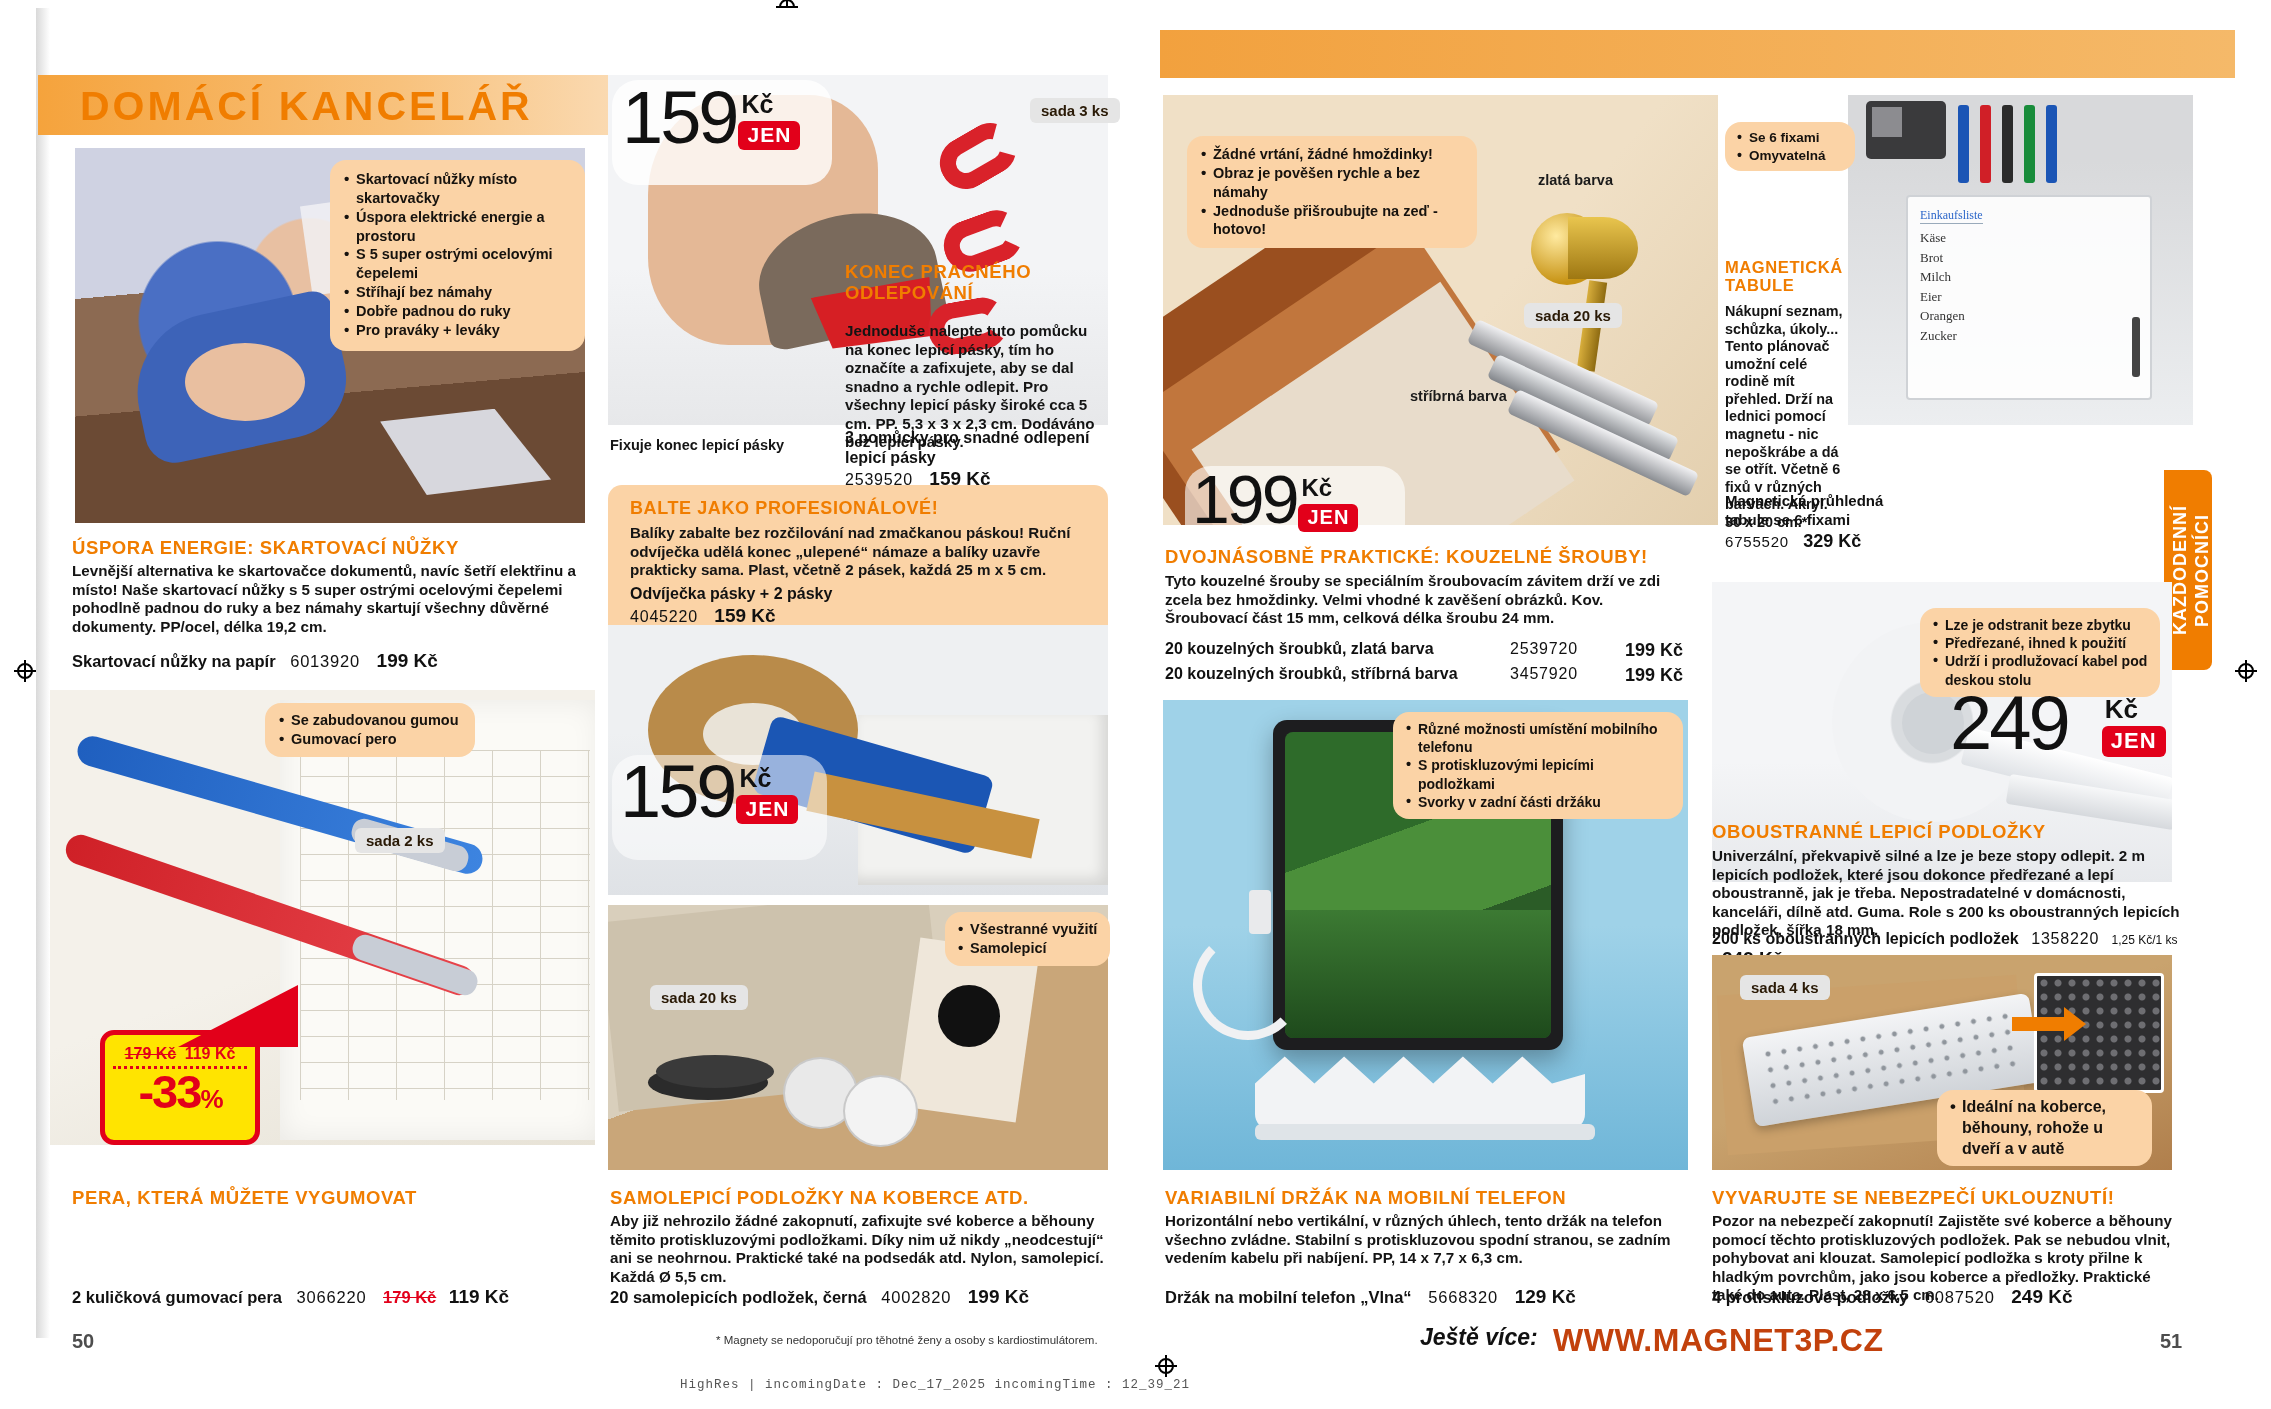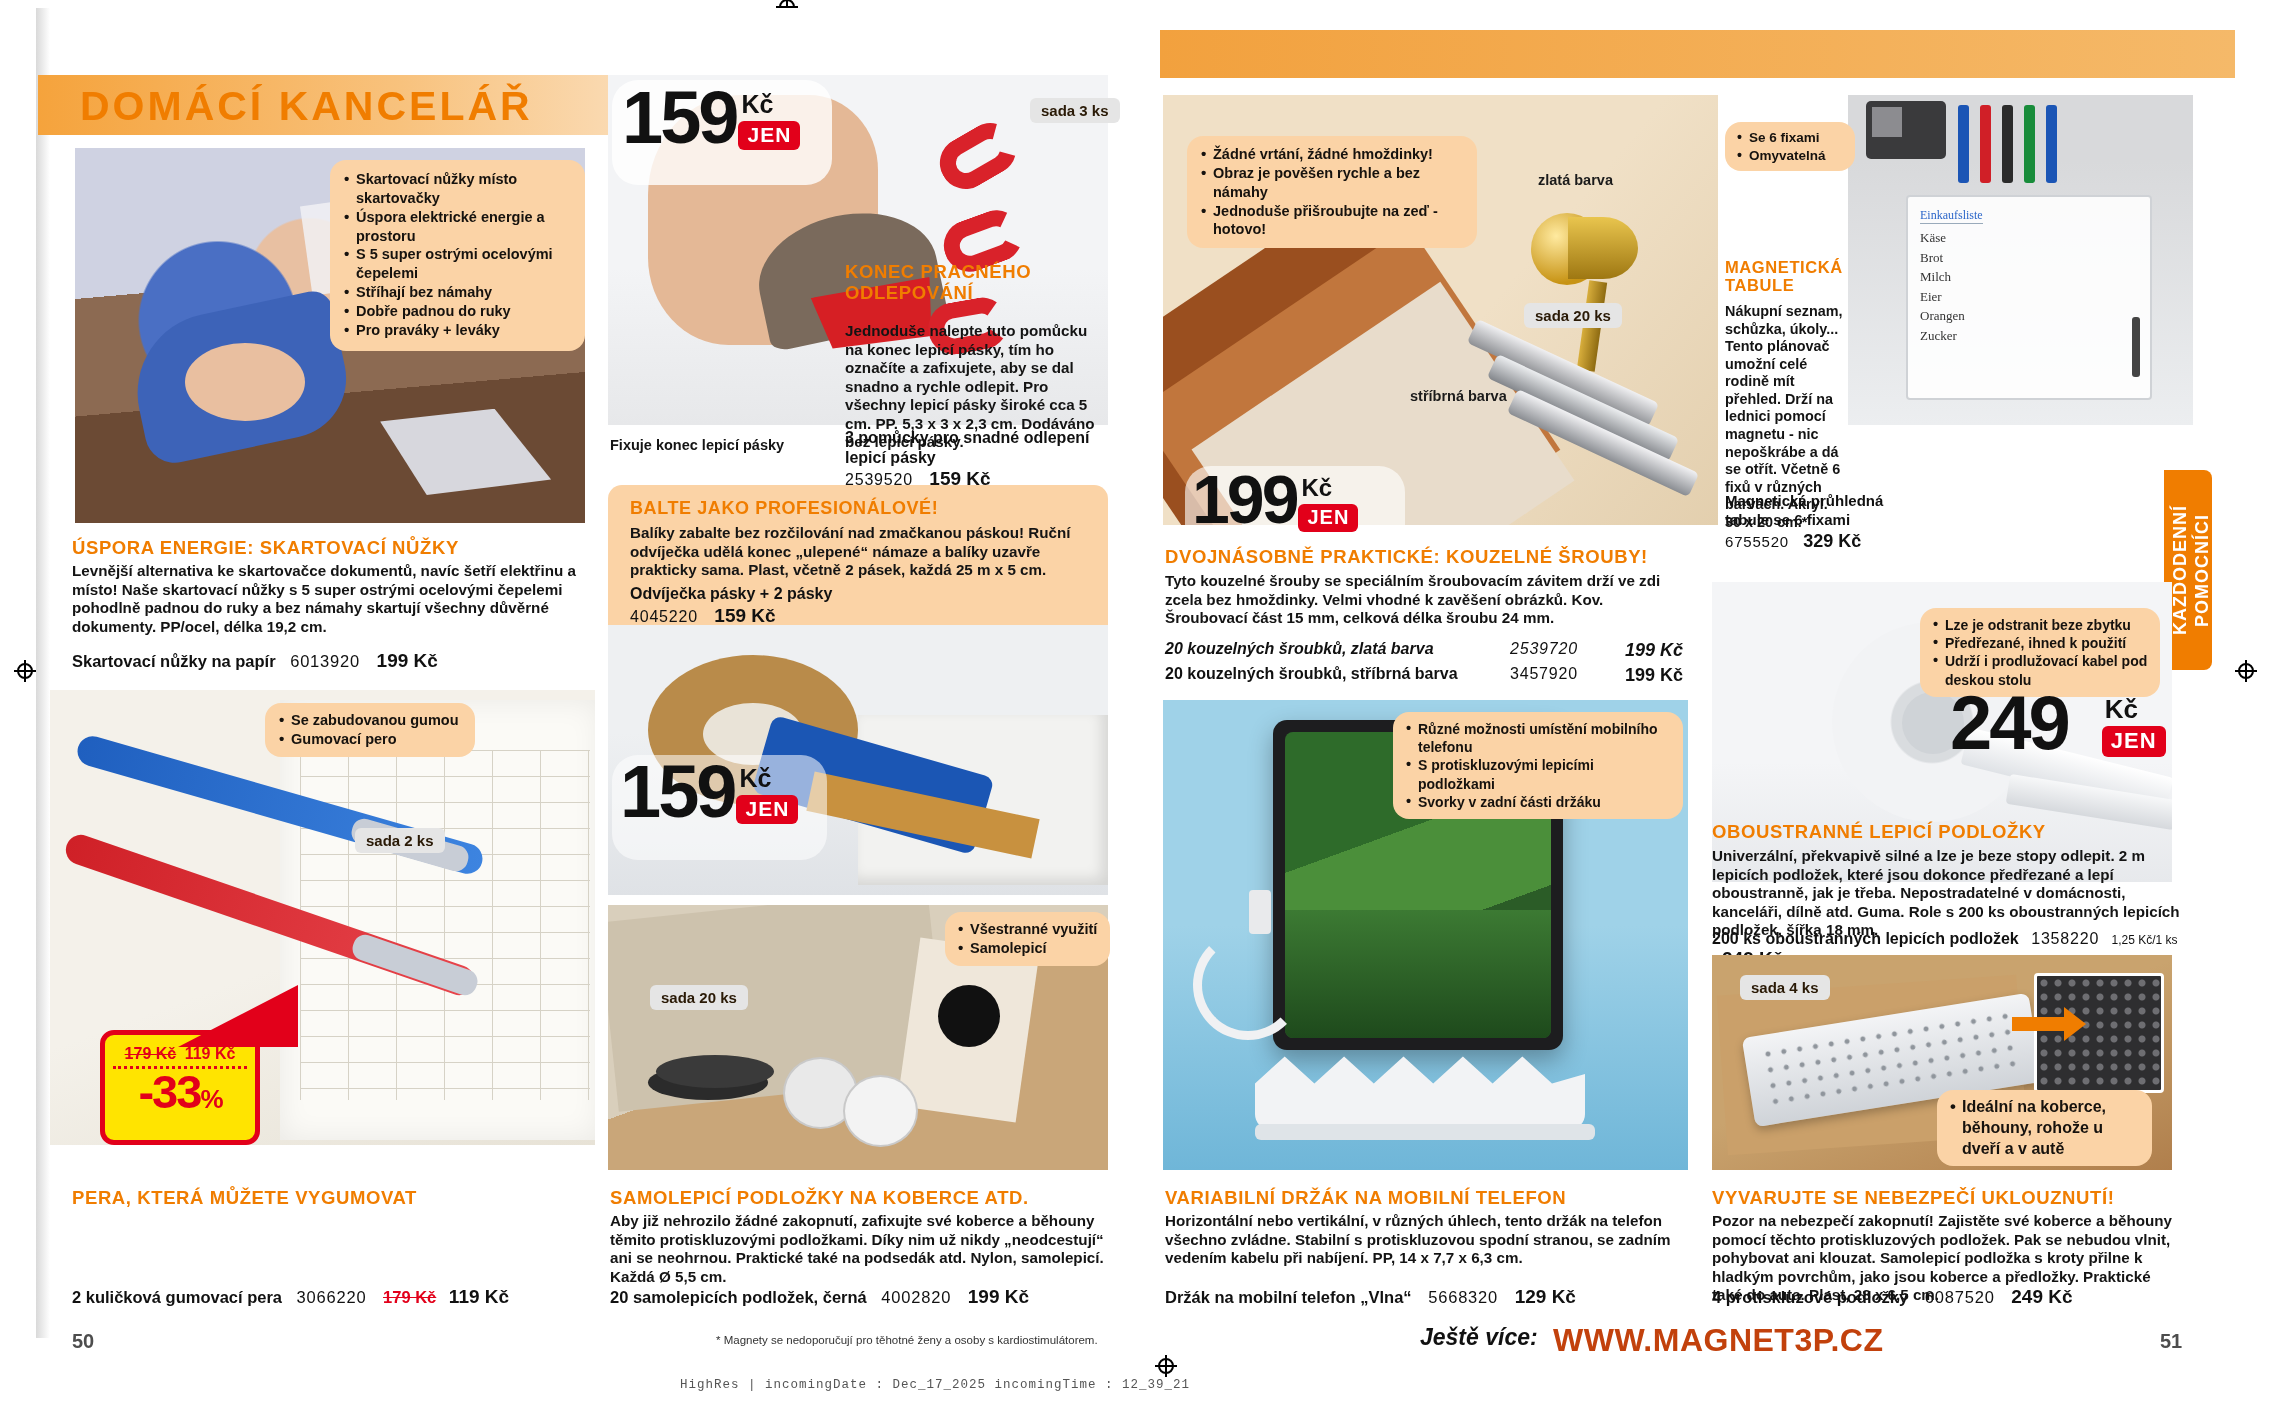--- a/index.html
+++ b/index.html
@@ -28,21 +28,21 @@
   .callout {
     background:#fbd3a6; border-radius:16px; padding:10px 14px;
   }
   .tag-badge {
     background:#e5e5e5; color:#2a1a06; font-weight:bold; border-radius:6px;
     padding:4px 11px; display:inline-block; white-space:nowrap;
   }
   
   .pricetag { position:absolute; display:flex; align-items:flex-start; }
   .pricetag .num {
-    font-weight:bold; color:#111; line-height:.82; letter-spacing:-3px;
+    font-weight:normal; color:#111; line-height:.82; letter-spacing:-3px;
   }
   .pricetag .kc {
     font-weight:bold; color:#111; line-height:1; margin-left:3px;
   }
   .pricetag .jen {
     background:#e2001a; color:#fff; font-weight:bold;
     border-radius:6px; padding:2px 9px 3px; letter-spacing:1px;
     display:inline-block;
   }
   .pricebubble {
@@ -305,21 +305,21 @@
   <div class="pricetag" style="left:1192px; top:472px;">
     <span class="num" style="font-size:68px;">199</span>
     <span style="display:flex; flex-direction:column; margin-left:2px; margin-top:4px;">
       <span class="kc" style="font-size:24px;">Kč</span>
       <span class="jen" style="font-size:20px; margin-top:4px;">JEN</span>
     </span>
   </div>
 
   <div class="abs orange-head" style="left:1165px; top:547px; width:520px; font-size:18.5px;">DVOJNÁSOBNĚ PRAKTICKÉ: KOUZELNÉ ŠROUBY!</div>
   <div class="abs body-txt" style="left:1165px; top:572px; width:512px; font-size:15.2px; font-weight:bold;">Tyto kouzelné šrouby se speciálním šroubovacím závitem drží ve zdi zcela bez hmoždinky. Velmi vhodné k zavěšení obrázků. Kov. Šroubovací část 15 mm, celková délka šroubu 24 mm.</div>
-  <div class="abs order-line" style="left:1165px; top:640px; width:520px; font-size:16px;font-style:italic;">
+  <div class="abs order-line" style="left:1165px; top:640px; width:520px; font-size:16px;">
     <span>20 kouzelných šroubků, zlatá barva</span>
     <span class="code" style="position:absolute; left:345px;">2539720</span>
     <span style="position:absolute; left:460px; font-size:18px;">199 Kč</span>
   </div>
   <div class="abs order-line" style="left:1165px; top:665px; width:520px; font-size:16px;">
     <span>20 kouzelných šroubků, stříbrná barva</span>
     <span class="code" style="position:absolute; left:345px;">3457920</span>
     <span style="position:absolute; left:460px; font-size:18px;">199 Kč</span>
   </div>
 

